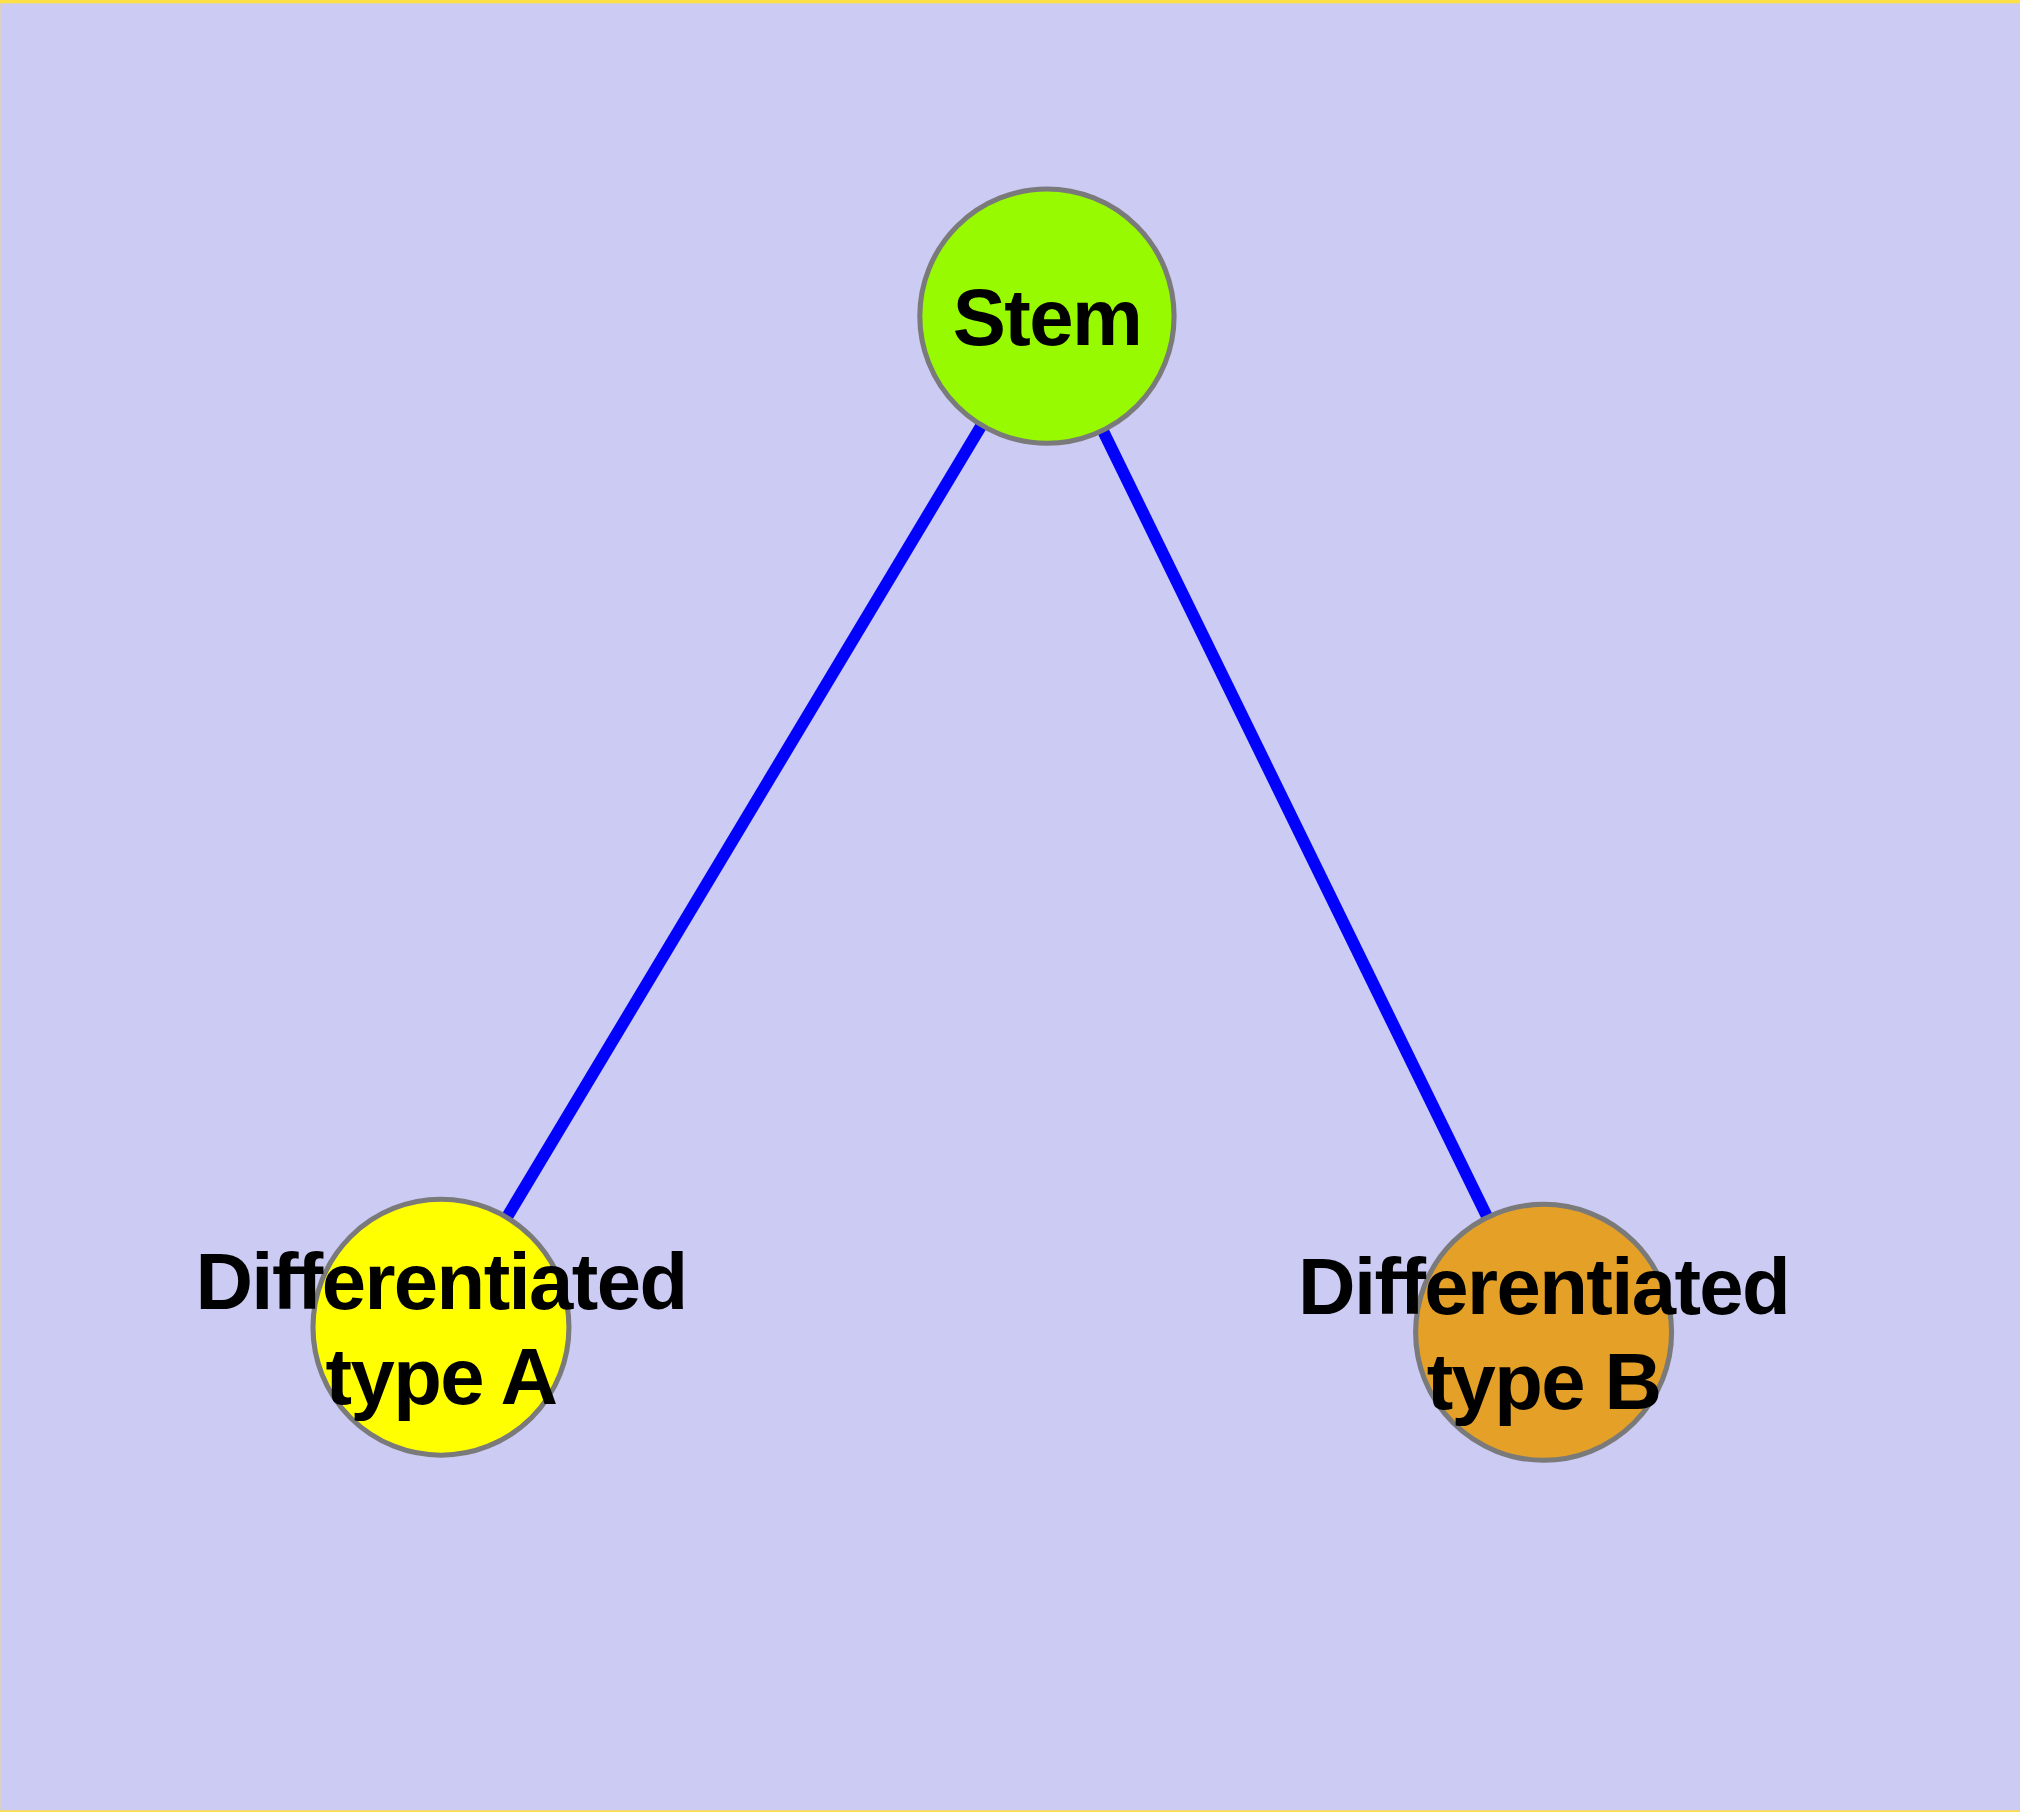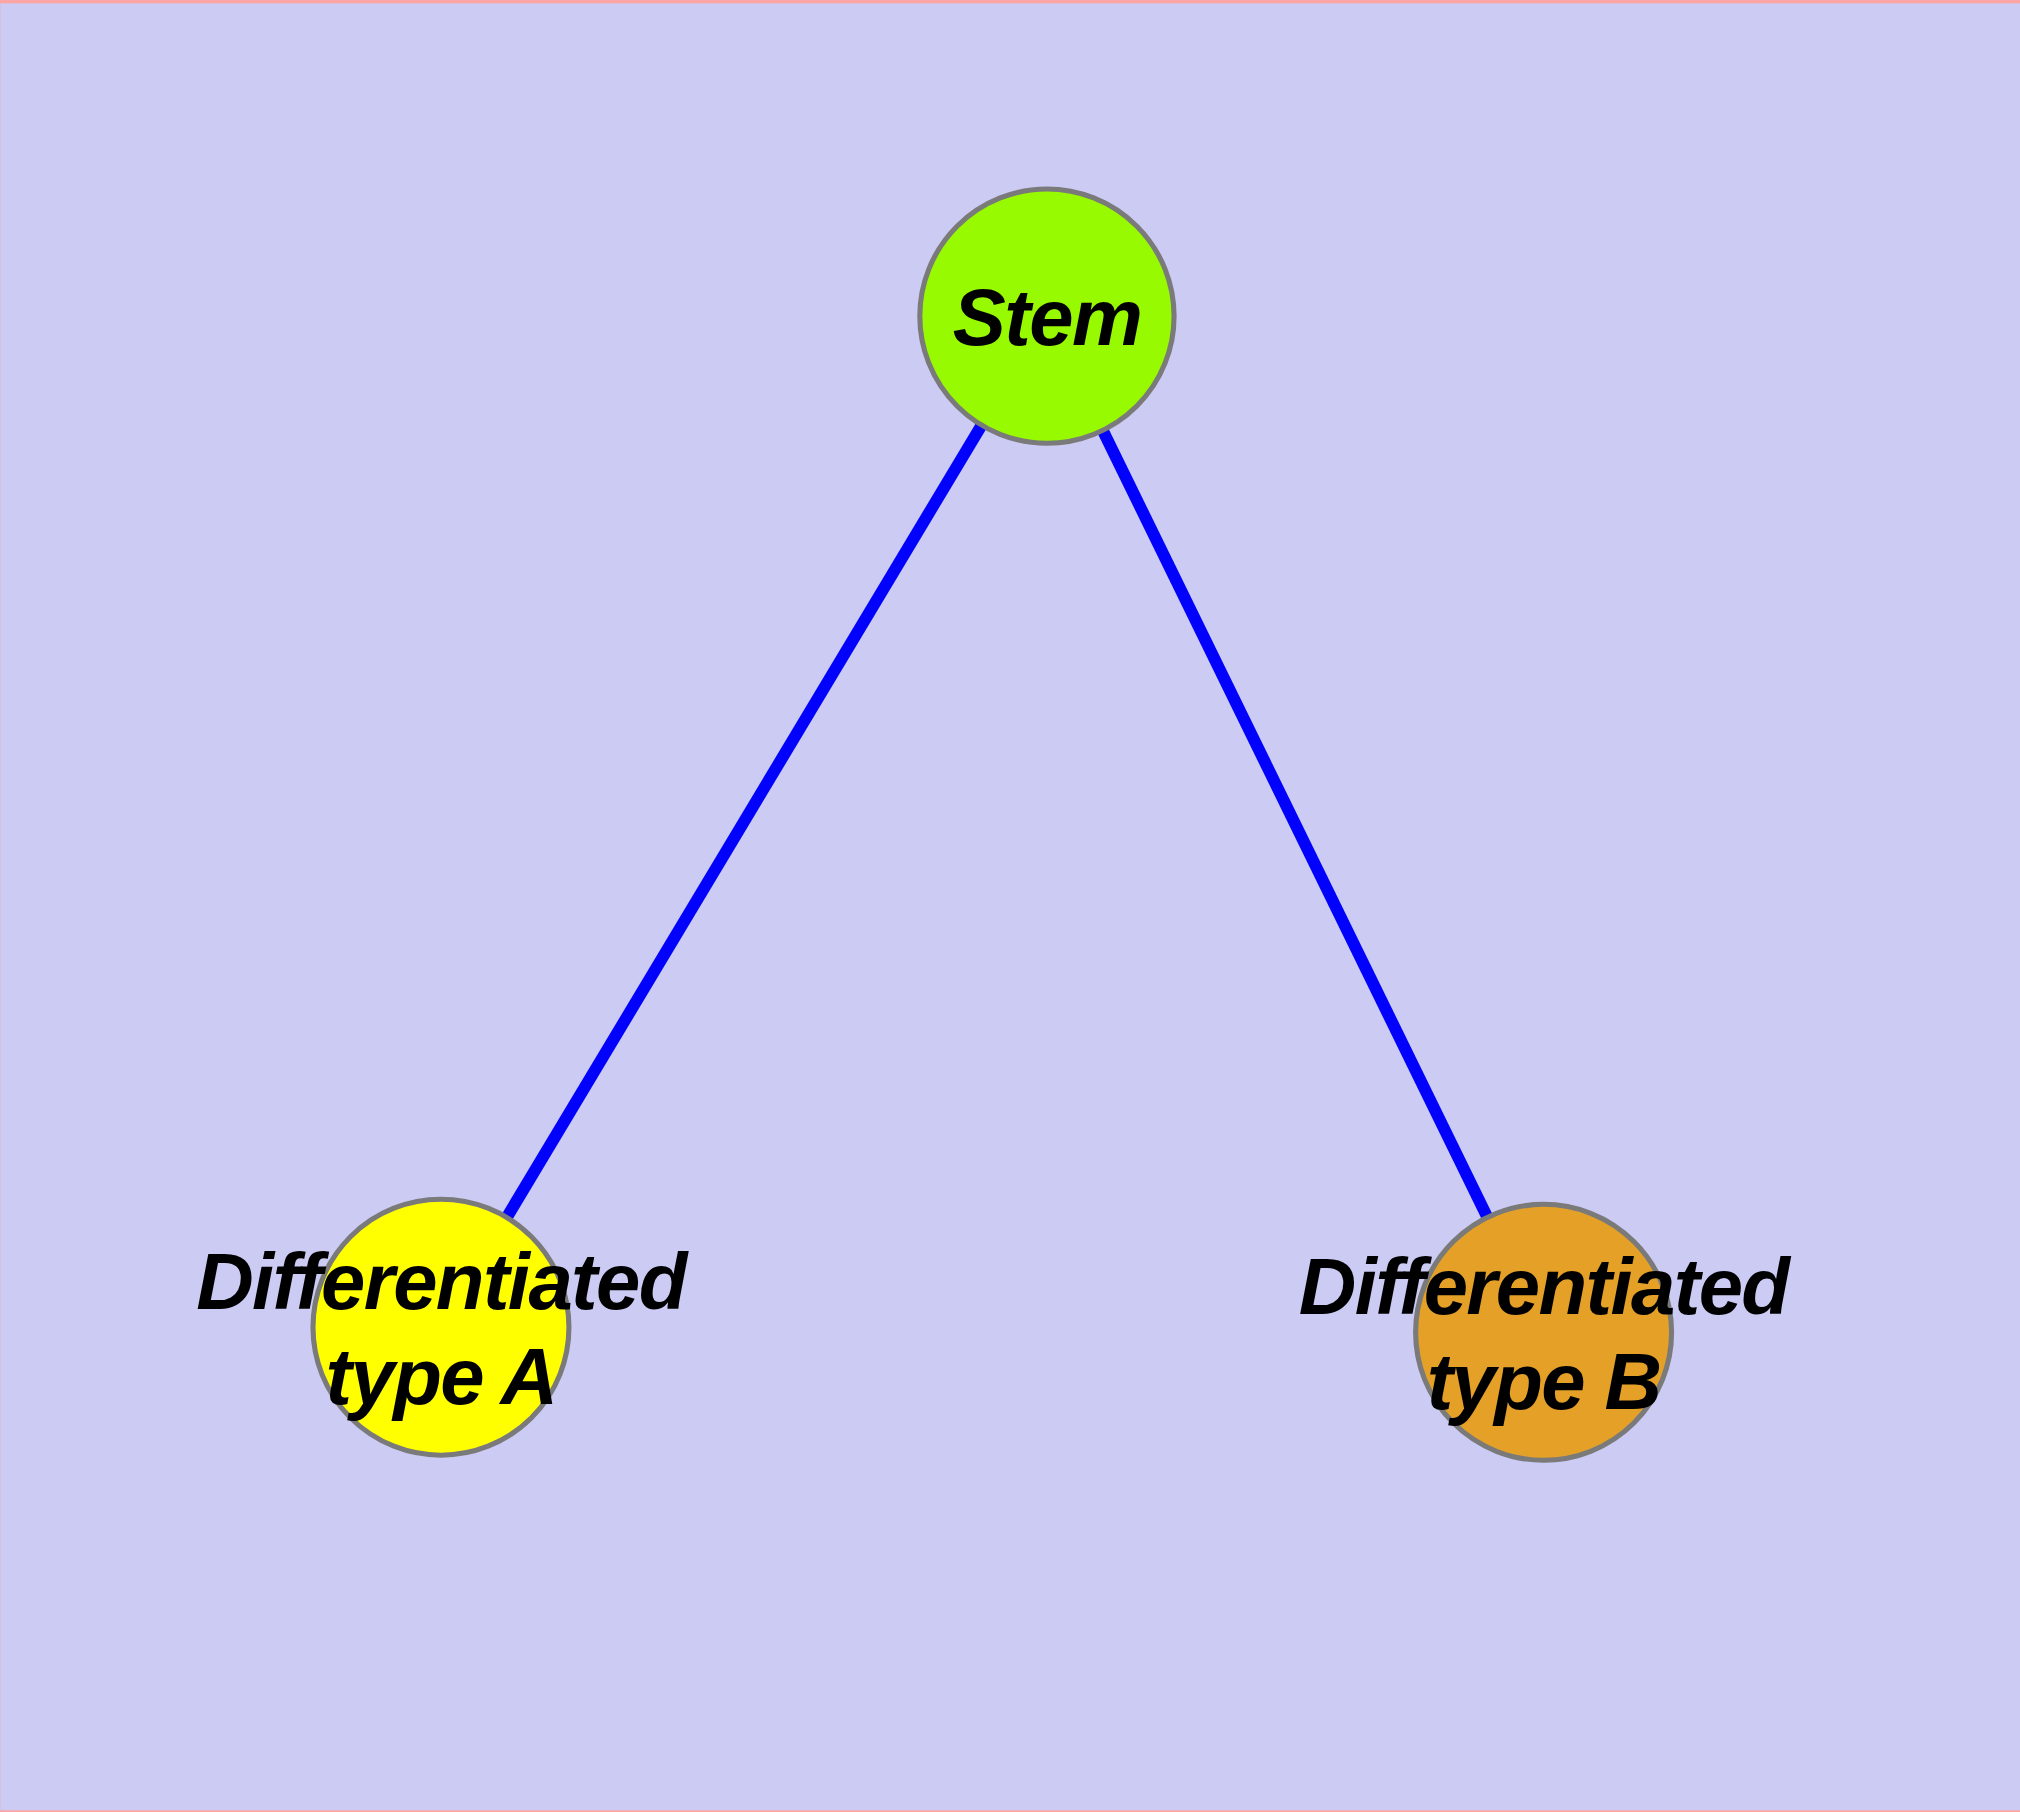--- a/index.html
+++ b/index.html
@@ -1,22 +1,21 @@
 <!DOCTYPE html>
 <html style="font-size:13.6px"><head>
 <meta charset="utf-8">
 <style>
   html, body { margin: 0; padding: 0; background: #ffffff; }
   .stage {
     position: relative;
     width: 2021px;
     height: 1812px;
-    background: #fca5a5;
+    background: #fde047;
     overflow: hidden;
-    font-style: italic;
   }
   svg { display: block; }
   .edge {
     stroke-width: 14;
     stroke-linecap: butt;
     fill: none;
   }
   .node-circle {
     stroke: #7a7a7a;
     stroke-width: 6;

